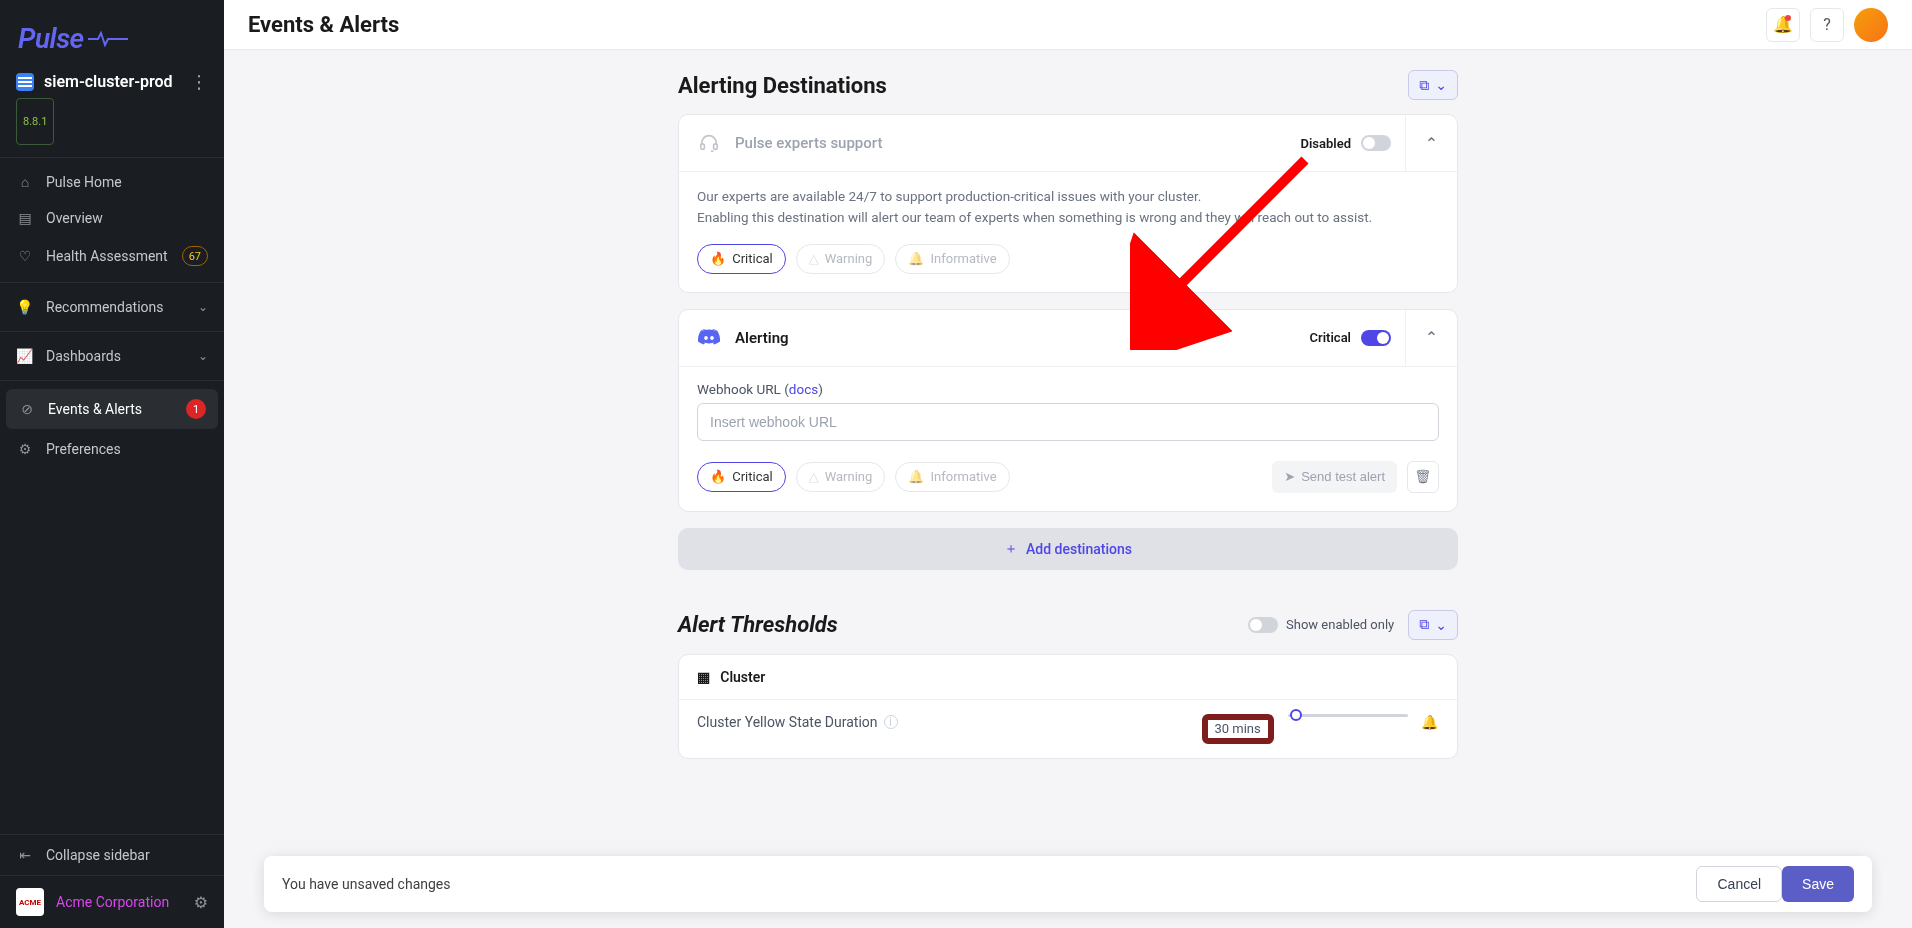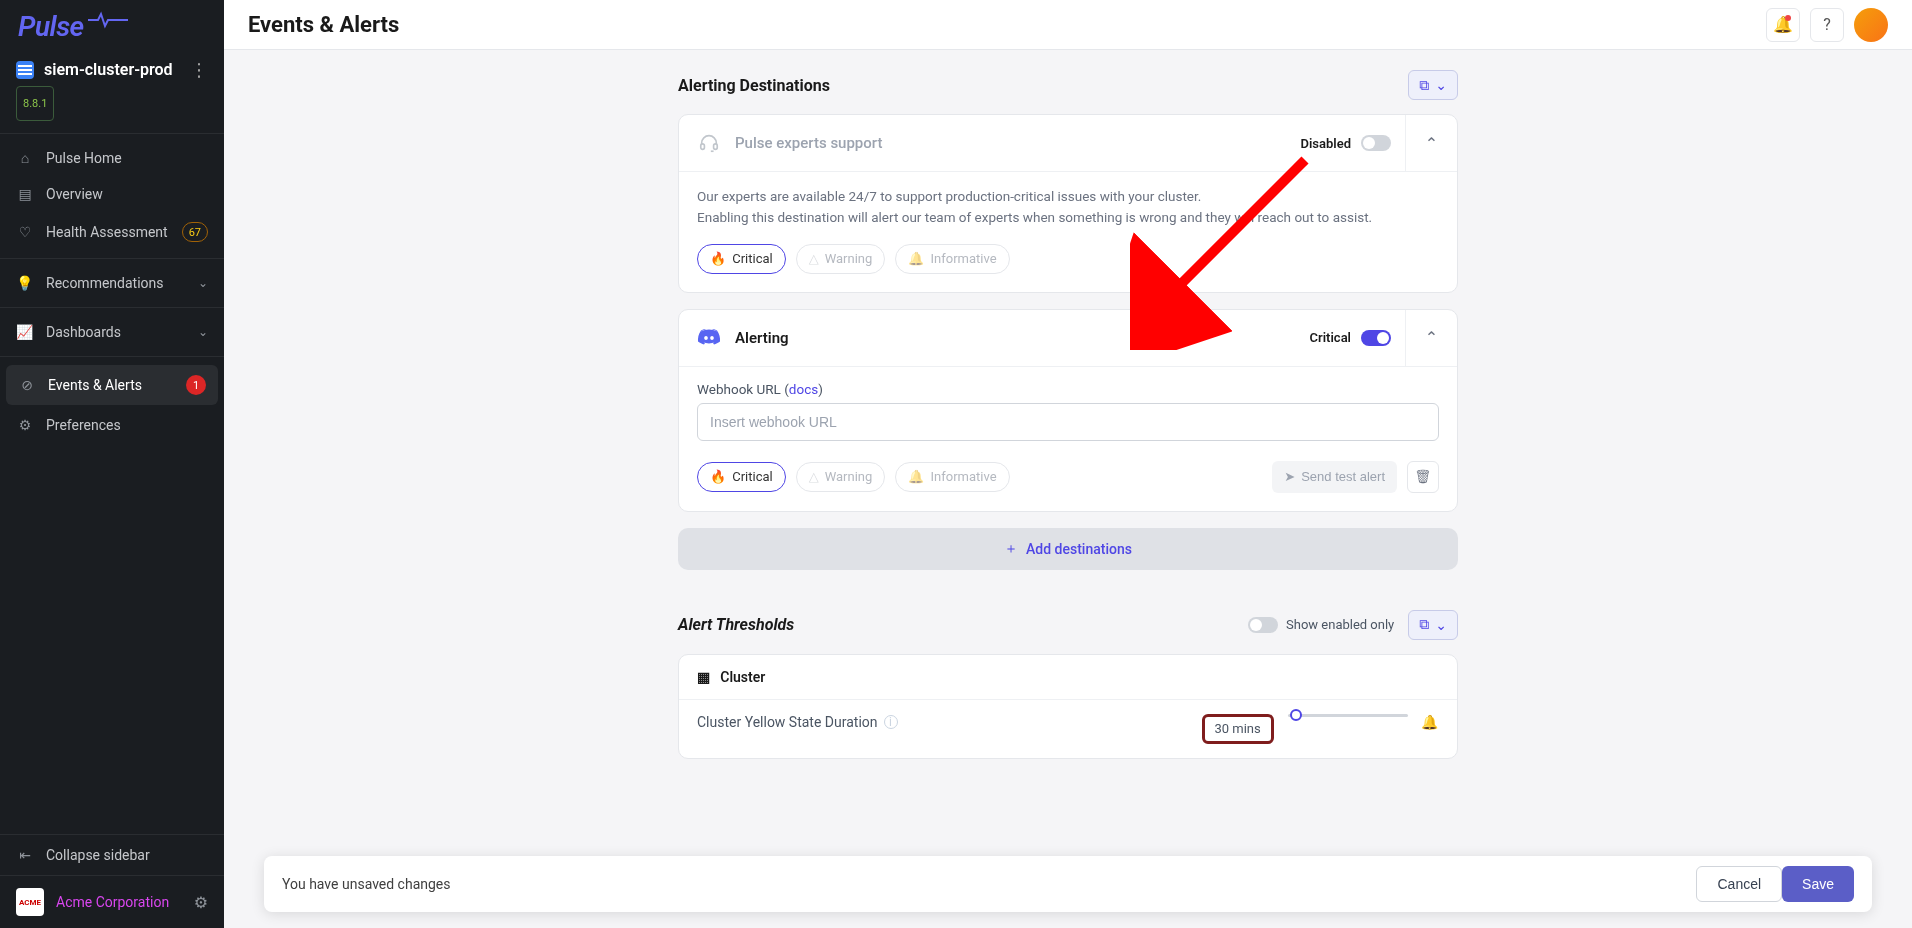--- a/index.html
+++ b/index.html
@@ -17,27 +17,28 @@
 .sidebar {
   position: absolute;
   left: 0; top: 0; bottom: 0;
   width: 224px;
   background: #1a1d21;
   color: #fff;
   display: flex;
   flex-direction: column;
 }
 .logo {
-  padding: 10px 18px 6px;
+  padding: 22px 18px 6px;
   font-size: 28px;
   font-weight: 600;
   color: #6366f1;
   font-style: italic;
   letter-spacing: -0.5px;
   display: flex;
+  align-items: center;
   gap: 4px;
 }
 .logo-pulse { stroke: #6366f1; }
 .cluster-row {
   display: flex;
   align-items: center;
   gap: 10px;
   padding: 10px 16px 6px;
 }
 .cluster-icon {
@@ -56,21 +57,21 @@
 .cluster-name { font-weight: 600; font-size: 16px; flex: 1; }
 .dots-btn {
   color: #aaa; font-size: 18px; cursor: pointer;
 }
 .version-row { padding: 0 16px 12px; }
 .version-badge {
   display: inline-block;
   border: 1px solid #3b5b3b;
   color: #8bc34a;
   font-size: 11px;
-  padding: 10px 6px;
+  padding: 16px 6px;
   border-radius: 4px;
 }
 .nav-section {
   border-top: 1px solid #2a2d31;
   padding: 6px 0;
 }
 .nav-item {
   display: flex;
   align-items: center;
   gap: 12px;
@@ -158,21 +159,21 @@
   overflow: auto;
 }
 .content {
   width: 780px;
   margin: 20px auto 80px;
 }
 .section-header {
   display: flex; align-items: center; justify-content: space-between;
   margin-bottom: 14px;
 }
-.section-title { font-size: 16px; font-weight: 700; }
+.section-title { font-size: 22px; font-weight: 700; }
 .small-btn {
   height: 30px;
   border: 1px solid #c7cbe8;
   background: #eef0fb;
   border-radius: 6px;
   padding: 0 10px;
   display: inline-flex; align-items: center; gap: 6px;
   font-size: 14px; color: #4f46e5;
   cursor: pointer;
 }
@@ -298,21 +299,21 @@
 .threshold-row {
   display: flex; align-items: flex-start;
   padding: 14px 18px;
   gap: 14px;
   font-size: 14px; color: #4b5563;
 }
 .threshold-label { flex: 1; display: flex; align-items: center; gap: 6px; }
 .info-icon { color: #cbd5e1; font-size: 12px; border: 1px solid #cbd5e1; width: 14px; height: 14px; border-radius: 50%; display: inline-flex; align-items: center; justify-content: center; }
 .threshold-value {
   width: 72px; height: 30px;
-  border: 3px solid #7f1d1d; border-radius: 6px;
+  border: 6px solid #7f1d1d; border-radius: 6px;
   display: flex; align-items: center; justify-content: center;
   font-size: 13px;
 }
 .slider {
   width: 120px; height: 3px; background: #d1d5db; position: relative; border-radius: 2px;
 }
 .slider-thumb {
   position: absolute; left: 2px; top: -5px;
   width: 12px; height: 12px; border: 2px solid #4f46e5;
   background: #fff; border-radius: 50%;

